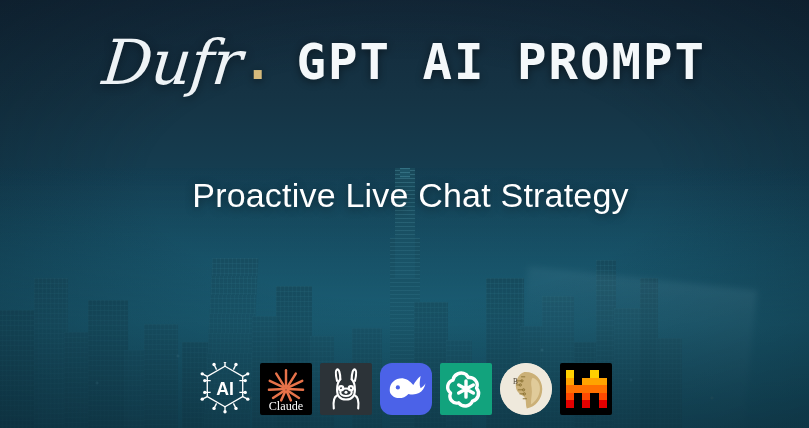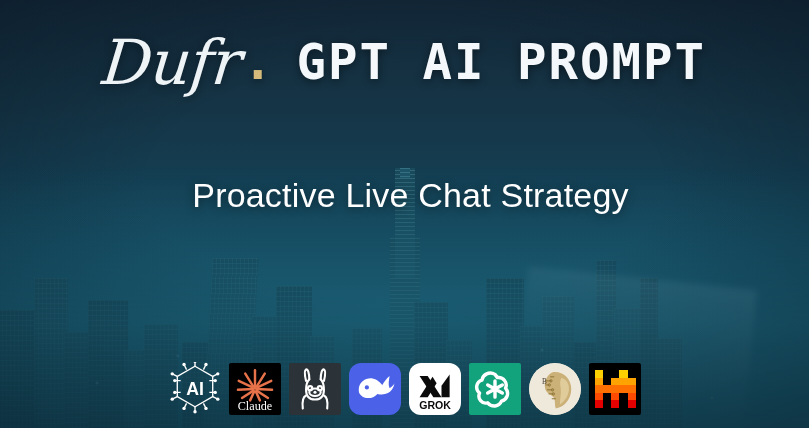--- a/index.html
+++ b/index.html
@@ -98,21 +98,21 @@
     letter-spacing:.2px;
     text-shadow:0 2px 10px rgba(0,0,0,.45);
     padding-left:12px;
   }
 
   
   .logos{
     position:absolute;bottom:12px;left:0;right:0;
     display:flex;justify-content:center;align-items:center;gap:6px;
   }
-  .logo{width:54px;height:54px;display:flex;align-items:center;justify-content:center;flex:0 0 auto;text-decoration:underline;}
+  .logo{width:54px;height:54px;display:flex;align-items:center;justify-content:flex-end;flex:0 0 auto;text-decoration:underline;}
   .tile{width:52px;height:52px;display:flex;align-items:center;justify-content:center;}
   .tile.sq{border-radius:2px;}
   .tile.rr{border-radius:12px;}
   .tile.circ{border-radius:50%;overflow:hidden;}
 </style>
 </head>
 <body>
 
 <div id="banner">
 
@@ -239,32 +239,20 @@
     <div class="logo">
       <div class="tile rr" style="background:#4b62e8;">
         <svg width="52" height="52" viewBox="0 0 64 64">
           <path d="M12 33 C12 24 20 18 29 19 C35 20 38 24 41 27 C43 24 46 19 50 16 C49 22 48 27 50 31
                    C53 29 55 27 56 25 C55 31 52 35 48 37 C44 39 39 39 35 38 C30 44 20 45 15 40 C12 38 12 35 12 33 Z" fill="#ffffff"></path>
           <circle cx="22" cy="30" r="2.6" fill="#4b62e8"></circle>
         </svg>
       </div>
     </div>
 
-    <div class="logo">
-      <div class="tile rr" style="background:#ffffff;">
-        <svg width="52" height="52" viewBox="0 0 64 64">
-          <g fill="#0a0a0a">
-            <polygon points="13,16 23,16 40,42 30,42"></polygon>
-            <polygon points="50,14 50,42 40,42 40,28"></polygon>
-            <polygon points="13,42 23,42 34,25 29,17"></polygon>
-          </g>
-          <text x="32" y="57" text-anchor="middle" font-family="Liberation Sans, sans-serif" font-size="13" font-weight="bold" fill="#0a0a0a">GROK</text>
-        </svg>
-      </div>
-    </div>
 
     <div class="logo">
       <div class="tile sq" style="background:#12a37d;">
         <svg width="52" height="52" viewBox="0 0 64 64">
           <g fill="none" stroke="#ffffff" stroke-width="4.2" stroke-linejoin="round" stroke-linecap="round">
             <path d="M32 14 C25 10 17 14 16 21 C9 23 7 32 13 37 C10 44 16 51 23 49
                      C28 55 37 54 40 47 C47 45 50 37 45 31 C48 24 42 17 35 18 Z"></path>
             <path d="M32 22 L32 42 M23 27 L41 37 M23 37 L41 27"></path>
           </g>
         </svg>

